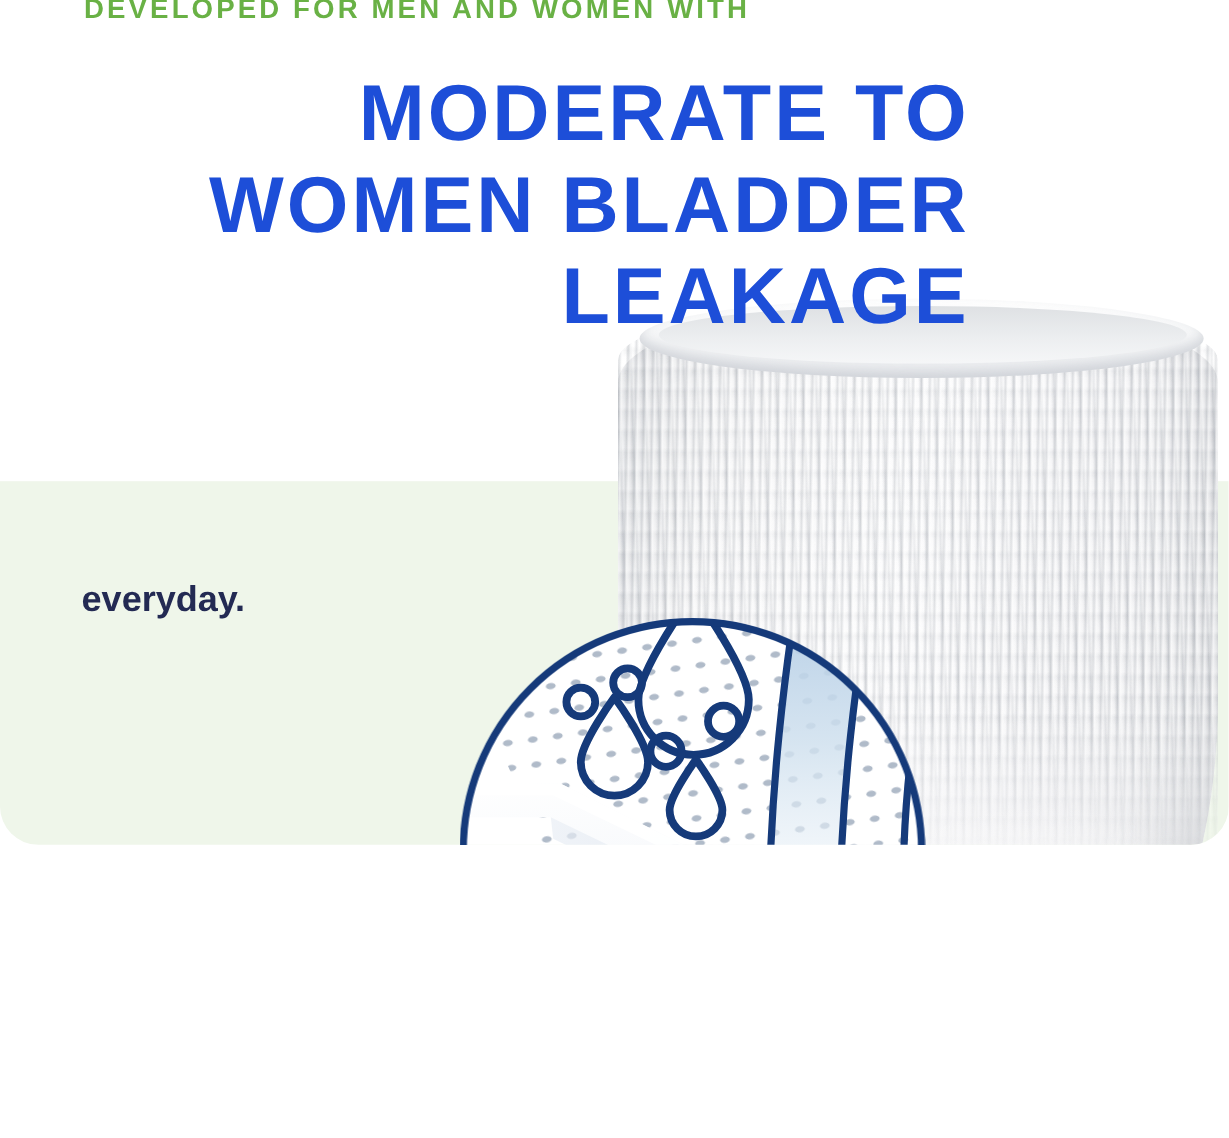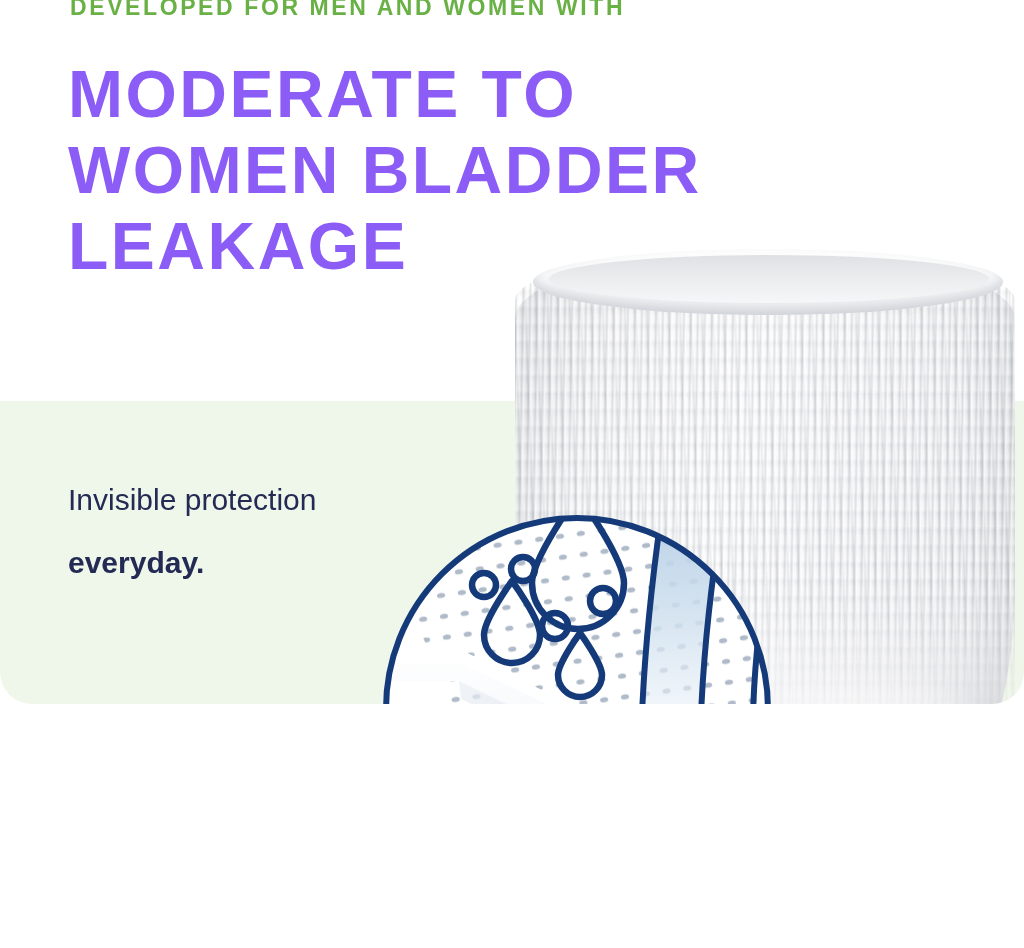--- a/index.html
+++ b/index.html
@@ -41,22 +41,23 @@
     font-family: "Liberation Sans", sans-serif;
   }
   .headline {
     position: absolute;
     left: 68px; top: 56px;
     width: 740px;
     font-size: 66px;
     line-height: 76px;
     font-weight: bold;
     letter-spacing: 2.5px;
-    color: #8b5cf6;
+    color: #1d4ed8;
     font-family: "Liberation Sans", sans-serif;
+    text-align: right;
   }
 
   
   .body-copy {
     position: absolute;
     left: 68px; top: 468px;
     width: 340px;
     font-size: 30px;
     line-height: 63px;
     color: #232a53;
@@ -197,21 +198,20 @@
 
   <div class="eyebrow">DEVELOPED FOR MEN AND WOMEN WITH</div>
 
   <div class="headline">
     <div>MODERATE TO</div>
     <div>WOMEN BLADDER</div>
     <div>LEAKAGE</div>
   </div>
 
   <div class="body-copy">
-    <div>Invisible protection</div>
     <div><b>everyday.</b></div>
   </div>
 
   <div class="leader-line"></div>
   <div class="leader-dot"></div>
 
   <div class="callout">
     <svg width="392" height="392" viewBox="0 0 392 392" xmlns="http://www.w3.org/2000/svg">
       <defs>
         <clipPath id="circClip">

